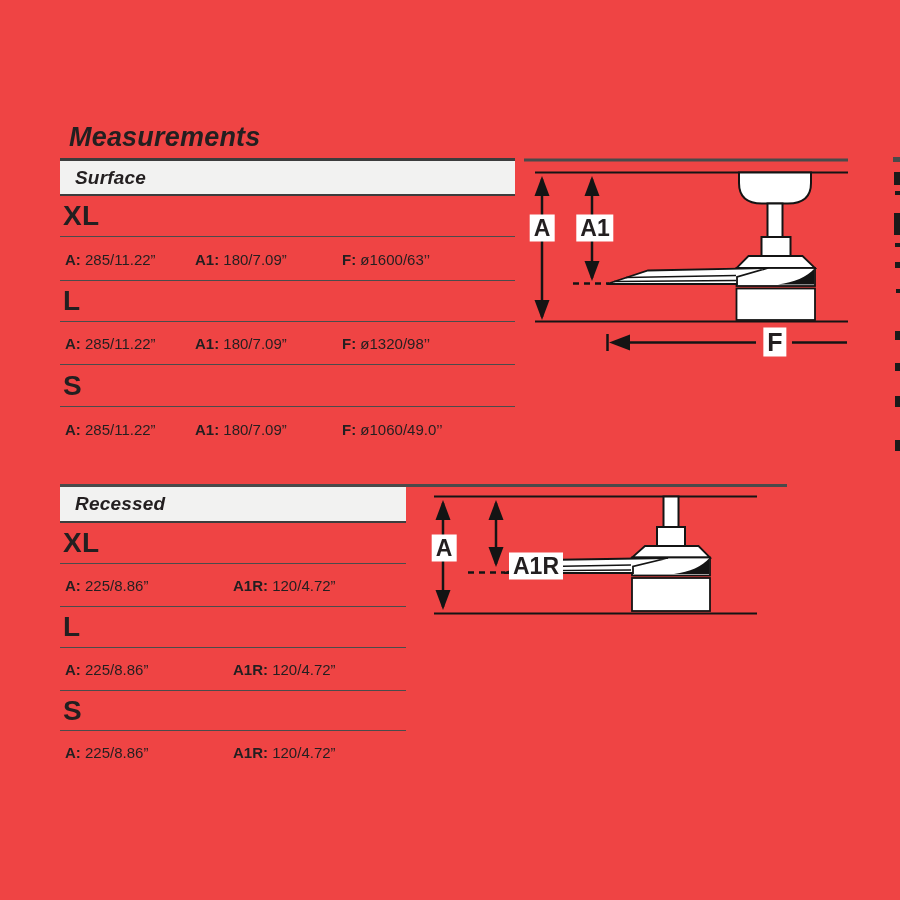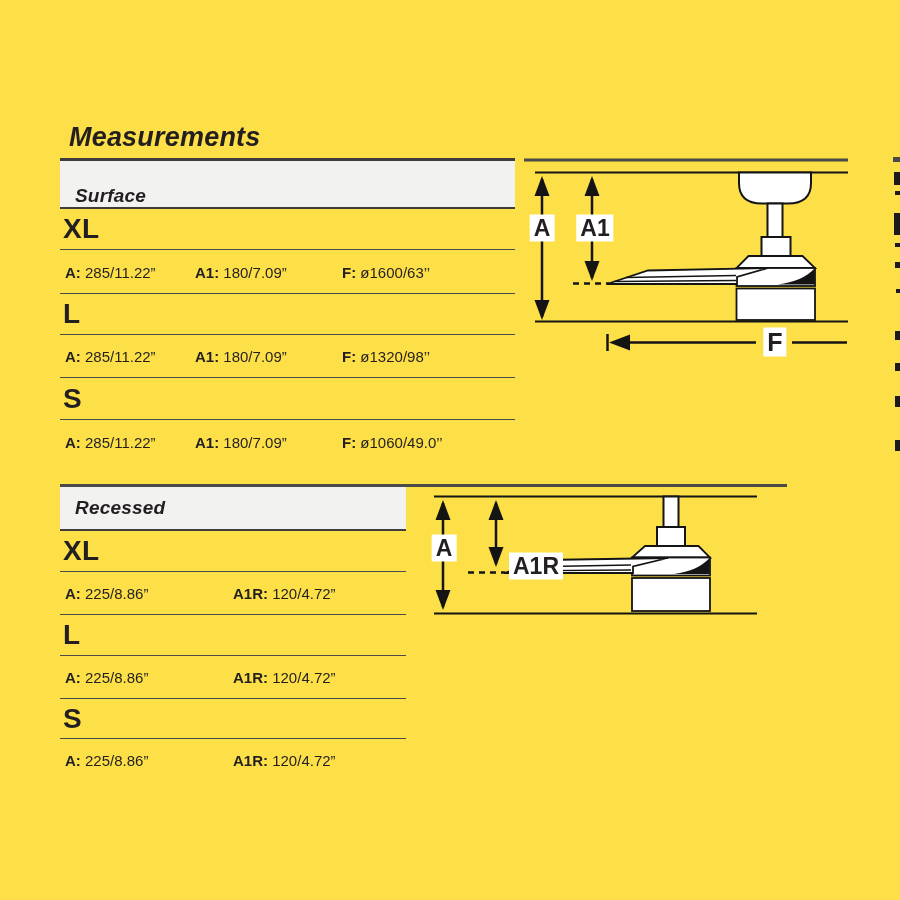--- a/index.html
+++ b/index.html
@@ -1,16 +1,16 @@
 <!DOCTYPE html>
 <html><head>
 <meta charset="utf-8">
 <style>
   html,body{margin:0;padding:0;background:#fff;}
-  .page{position:relative;width:900px;height:900px;background:#fde047;overflow:hidden;
+  .page{position:relative;width:900px;height:900px;background:#ef4444;overflow:hidden;
         font-family:"Liberation Sans","DejaVu Sans",sans-serif;color:#231f20;}
   .abs{position:absolute;}
 
   .title{font-size:27px;font-weight:bold;font-style:italic;letter-spacing:.2px;white-space:nowrap;}
 
   .spec-table{position:absolute;border-top:3px solid #3d3d3d;box-sizing:border-box;}
   .band{background:#f2f2f1;border-bottom:2px solid #3d3d3d;display:flex;align-items:center;box-sizing:border-box;}
   .band .hdr{font-size:19px;font-weight:bold;font-style:italic;padding-left:15px;letter-spacing:.2px;}
   .size-row{border-bottom:1px solid #4b4b4b;display:flex;align-items:center;
             font-size:28px;font-weight:bold;padding-left:3px;box-sizing:border-box;letter-spacing:.3px;}
@@ -30,21 +30,21 @@
   .frag{position:absolute;background:#1a1a1a;}
 </style>
 </head>
 <body>
 
 <div class="page">
 
   <div class="abs title" style="left:69px;top:122px;">Measurements</div>
 
   <div class="spec-table" style="left:60px;top:158px;width:455px;">
-    <div class="band" style="height:48px;align-items:flex-end;">
+    <div class="band" style="height:35px;">
       <span class="hdr">Surface</span>
     </div>
 
     <div class="size-row" style="height:41px;">
       <span>XL</span>
     </div>
     <div class="data-row" style="height:44px;">
       <span class="cell" style="left:5px;"><span class="lbl">A:</span> <span class="val">285/11.22”</span></span>
       <span class="cell" style="left:135px;"><span class="lbl">A1:</span> <span class="val">180/7.09”</span></span>
       <span class="cell" style="left:282px;"><span class="lbl">F:</span> <span class="val">ø1600/63’’</span></span>
@@ -109,21 +109,21 @@
       <line x1="792" y1="342.5" x2="847" y2="342.5"></line>
     </g>
   </svg>
   <span class="dim-label" style="left:542px;top:228px;">A</span>
   <span class="dim-label" style="left:595px;top:228px;text-align:center;">A1</span>
   <span class="dim-label big" style="left:775px;top:342px;">F</span>
 
   <div class="divider" style="left:60px;top:484px;width:727px;height:3px;"></div>
 
   <div class="spec-table" style="left:60px;top:487px;width:346px;border-top:none;">
-    <div class="band" style="height:44px;">
+    <div class="band" style="height:36px;">
       <span class="hdr">Recessed</span>
     </div>
 
     <div class="size-row" style="height:41px;">
       <span>XL</span>
     </div>
     <div class="data-row" style="height:43px;">
       <span class="cell" style="left:5px;"><span class="lbl">A:</span> <span class="val">225/8.86”</span></span>
       <span class="cell" style="left:173px;"><span class="lbl">A1R:</span> <span class="val">120/4.72”</span></span>
     </div>

